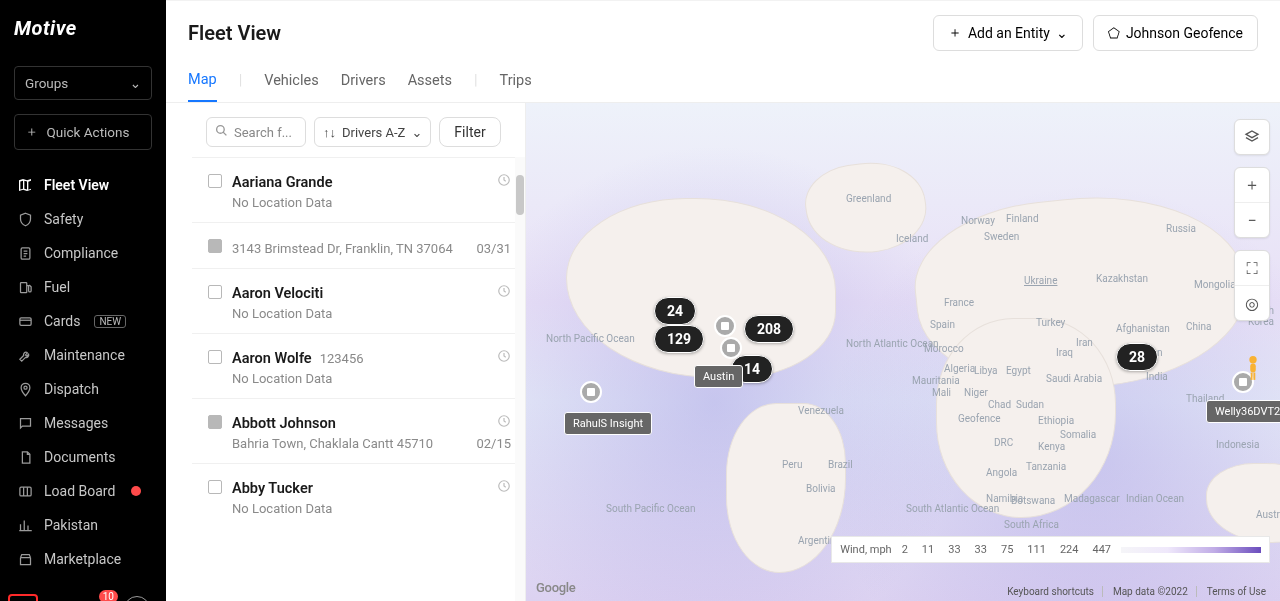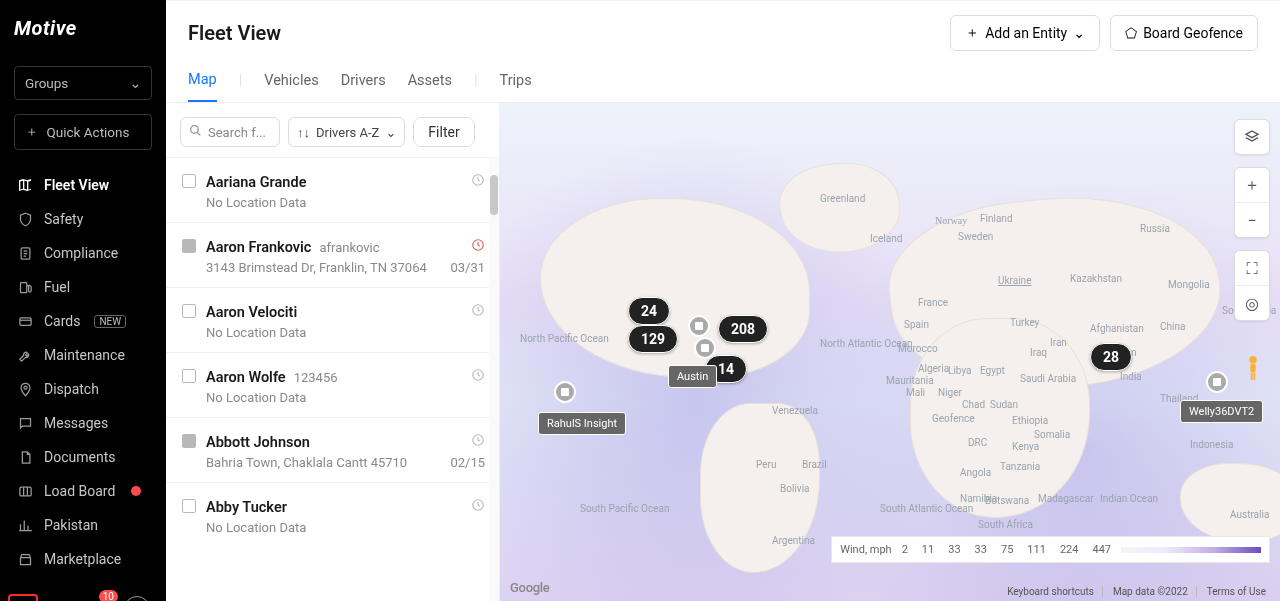--- a/index.html
+++ b/index.html
@@ -30,21 +30,21 @@
 .page-title { font-size:20px; font-weight:600; color:#1a1a1a; }
 .topbar-actions { margin-left:auto; display:flex; gap:10px; }
 .btn { border:1px solid #ddd; border-radius:6px; padding:8px 14px; background:#fff; font-size:14px; display:flex; align-items:center; gap:6px; cursor:pointer; }
 .tabs { display:flex; align-items:center; gap:22px; padding: 10px 22px 0; border-bottom:1px solid #eee; font-size:14.5px; }
 .tab { color:#666; padding-bottom:12px; cursor:pointer; }
 .tab.active { color:#1677ff; border-bottom:2px solid #1677ff; }
 .tab-sep { color:#e2e2e2; padding-bottom:12px; }
 .content { flex:1; display:flex; overflow:hidden; }
 
 
-.panel { width:334px; border-right:1px solid #eee; display:flex; flex-direction:column; }
+.panel { width:334px; border-right:1px solid #eee; display:flex; flex-direction:column;margin-left:26px; }
 .panel-toolbar { display:flex; gap:8px; padding: 14px 14px 10px; }
 .search { flex:0 0 100px; border:1px solid #ddd; border-radius:6px; padding:6px 8px; display:flex; align-items:center; gap:6px; color:#888; font-size:13px; overflow:hidden; }
 .sort { border:1px solid #ddd; border-radius:6px; padding:6px 8px; display:flex; align-items:center; gap:6px; font-size:13px; color:#444; cursor:pointer; }
 .filter-btn { border:1px solid #ddd; border-radius:8px; padding:6px 14px; font-size:14px; color:#333; cursor:pointer; }
 .list { flex:1; overflow-y:auto; position:relative; }
 .row { padding: 14px 14px 12px 16px; border-top:1px solid #f0f0f0; display:flex; gap:10px; cursor:pointer; }
 .chk { width:14px;height:14px; border:1.5px solid #b8b8b8; border-radius:2px; margin-top:2px; flex-shrink:0; }
 .chk.sq { background:#b8b8b8; }
 .row-main { flex:1; }
 .row-head { display:flex; gap:8px; align-items:baseline; justify-content:space-between; }
@@ -232,21 +232,21 @@
   <div class="topbar">
     <h1 class="page-title">Fleet View</h1>
     <div class="topbar-actions">
       <div class="btn">
         <span>＋</span>
         <span>Add an Entity</span>
         <span>⌄</span>
       </div>
       <div class="btn">
         <span>⬠</span>
-        <span>Board Geofence</span>
+        <span>Johnson Geofence</span>
       </div>
     </div>
   </div>
   <div class="tabs" id="tabs">
       <div class="tab active">Map</div>
       <span class="tab-sep">|</span>
       <div class="tab">Vehicles</div>
       <div class="tab">Drivers</div>
       <div class="tab">Assets</div>
       <span class="tab-sep">|</span>
@@ -291,30 +291,20 @@
                   </svg></span>
     </div>
     <div style="display:flex;justify-content:space-between;">
                 <div class="sub">No Location Data</div>
               </div>
   </div>
           </div>
           <div class="row">
             <div class="chk sq"></div>
   <div class="row-main">
-    <div class="row-head">
-      <div class="name-line">
-                  <span class="name">Aaron Frankovic</span>
-                  <span class="uname">afrankovic</span>
-                </div>
-      <span class="clock red"><svg width="14" height="14" viewBox="0 0 24 24" fill="none" stroke="currentColor" stroke-width="2">
-                    <circle cx="12" cy="12" r="9"></circle>
-                    <path d="M12 7v5l3 2"></path>
-                  </svg></span>
-    </div>
     <div style="display:flex;justify-content:space-between;">
                 <div class="sub">3143 Brimstead Dr, Franklin, TN 37064</div>
                 <div class="aux">03/31</div>
               </div>
   </div>
           </div>
           <div class="row">
             <div class="chk "></div>
   <div class="row-main">
     <div class="row-head">
@@ -395,21 +385,21 @@
       <div class="land af"></div>
       <div class="land au"></div>
       <div id="ocean-labels">
           <div class="label-sm" style="left: 20px; top: 230px;">North Pacific Ocean</div>
           <div class="label-sm" style="left: 320px; top: 235px;">North Atlantic Ocean</div>
           <div class="label-sm" style="left: 80px; top: 400px;">South Pacific Ocean</div>
           <div class="label-sm" style="left: 380px; top: 400px;">South Atlantic Ocean</div>
           <div class="label-sm" style="left: 600px; top: 390px;">Indian Ocean</div>
           <div class="label-sm" style="left: 320px; top: 90px;">Greenland</div>
           <div class="label-sm" style="left: 370px; top: 130px;">Iceland</div>
-          <div class="label-sm" style="left: 435px; top: 112px; font-family: Liberation Serif, serif;">Norway</div>
+          <div class="label-sm" style="left: 435px; top: 112px;">Norway</div>
           <div class="label-sm" style="left: 458px; top: 128px;">Sweden</div>
           <div class="label-sm" style="left: 480px; top: 110px;">Finland</div>
           <div class="label-sm" style="left: 640px; top: 120px;">Russia</div>
           <div class="label-sm" style="left: 498px; top: 172px; text-decoration: underline;">Ukraine</div>
           <div class="label-sm" style="left: 510px; top: 214px;">Turkey</div>
           <div class="label-sm" style="left: 550px; top: 234px;">Iran</div>
           <div class="label-sm" style="left: 530px; top: 244px;">Iraq</div>
           <div class="label-sm" style="left: 590px; top: 220px;">Afghanistan</div>
           <div class="label-sm" style="left: 598px; top: 244px;">Pakistan</div>
           <div class="label-sm" style="left: 570px; top: 170px;">Kazakhstan</div>

